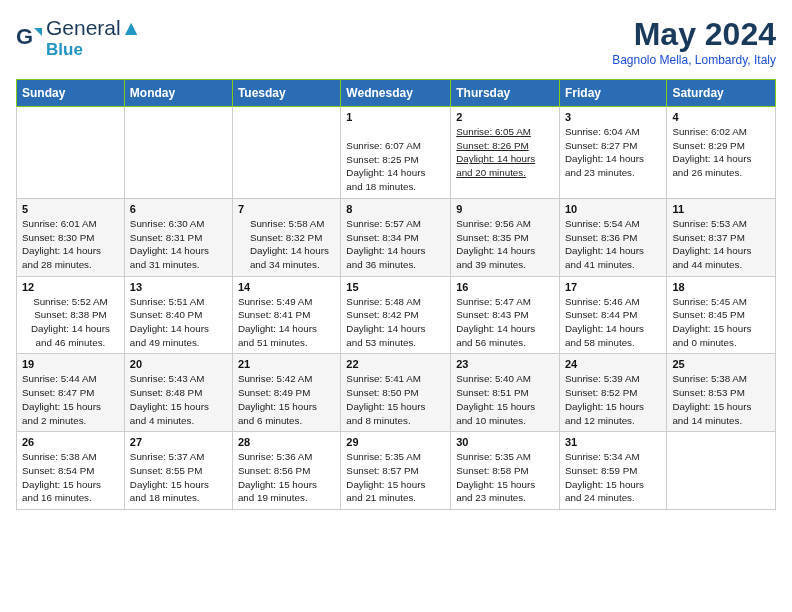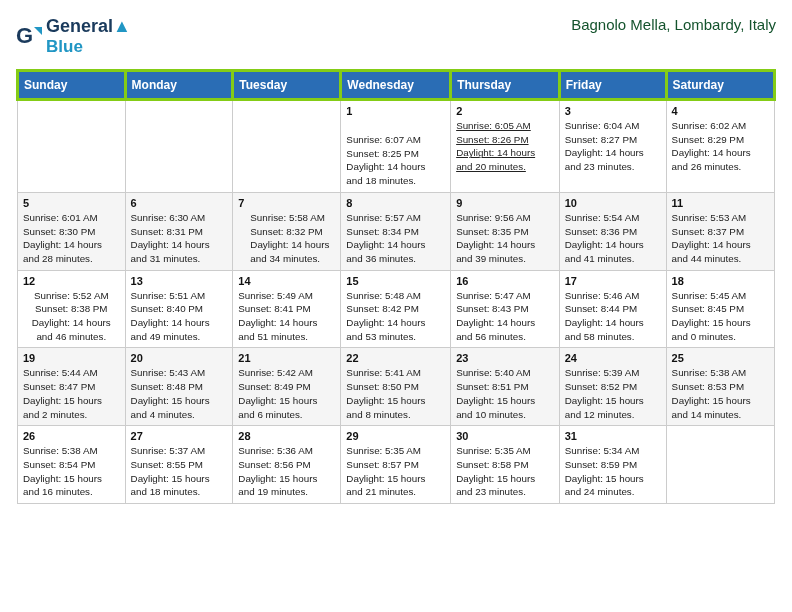--- a/index.html
+++ b/index.html
@@ -27,36 +27,36 @@
     }
     .title-block {
       text-align: right;
     }
     .month-title {
       font-size: 32px;
       font-weight: bold;
       color: #1a3a5c;
     }
     .location {
-      font-size: 15px;
-      color: #14532d;
+      font-size: 12px;
+      color: #1d4ed8;
     }
     table {
       width: 100%;
       border-collapse: collapse;
       font-size: 10.5px;
     }
     thead tr th {
       background: #2a6db5;
       color: #fff;
       text-align: left;
       padding: 6px 5px;
       font-size: 12px;
       font-weight: bold;
-      border: 3px solid #84cc16;
+      border: 1px solid #84cc16;
     }
     tbody tr td {
       vertical-align: top;
       border: 1px solid #ccc;
       padding: 4px 5px;
       width: 113px;
       min-height: 70px;
       background: #fff;
     }
     tbody tr:nth-child(even) td {
@@ -80,25 +80,26 @@
 </head>
 <body>
 
 <div class="header">
   <div class="logo">
     <svg class="logo-icon" viewBox="0 0 28 28">
       <text x="0" y="20" font-size="22" font-weight="bold" fill="#1a3a5c">G</text>
       <polygon points="18,4 26,4 26,12" fill="#2196c4"></polygon>
     </svg>
     <div>
-      <div style="font-size:18px;font-weight:bold;color:#1a3a5c;">General<span style="color:#2196c4;">▲</span></div>
+      <div style="font-size:21px;font-weight:normal;color:#1a3a5c;">General<span style="color:#2196c4;">▲</span></div>
       <div style="font-size:17px;font-weight:bold;color:#2196c4;">Blue</div>
     </div>
   </div>
   <div class="title-block">
+    <div class="month-title">May 2024</div>
     <div class="location">Bagnolo Mella, Lombardy, Italy</div>
   </div>
 </div>
 
 <table>
   <thead>
     <tr>
     <th>Sunday</th>
         <th>Monday</th>
         <th>Tuesday</th>

